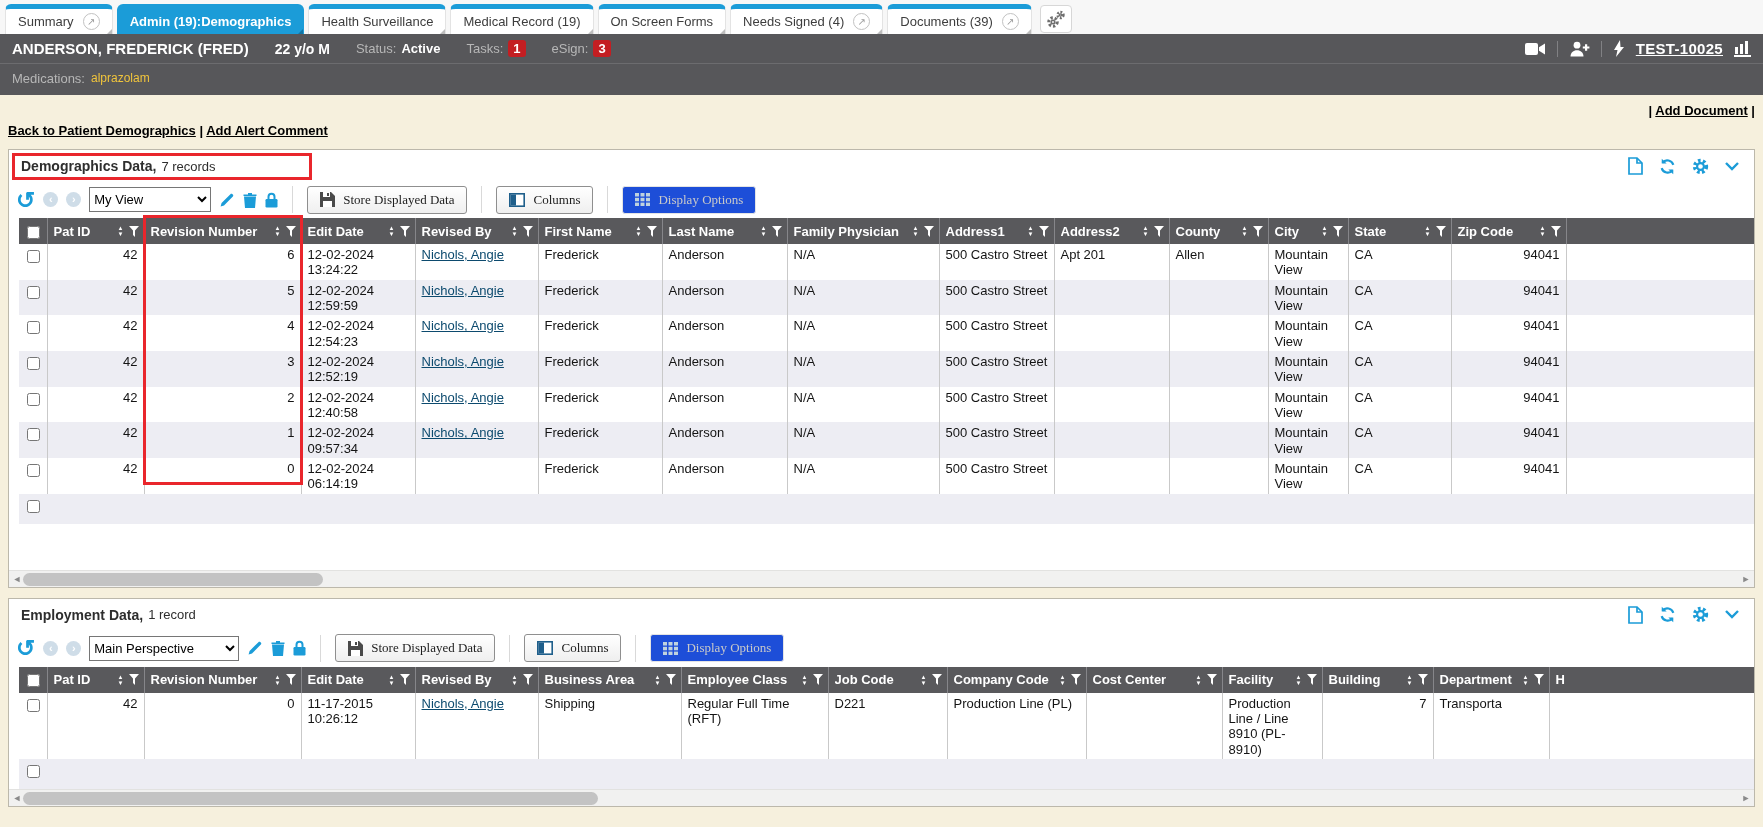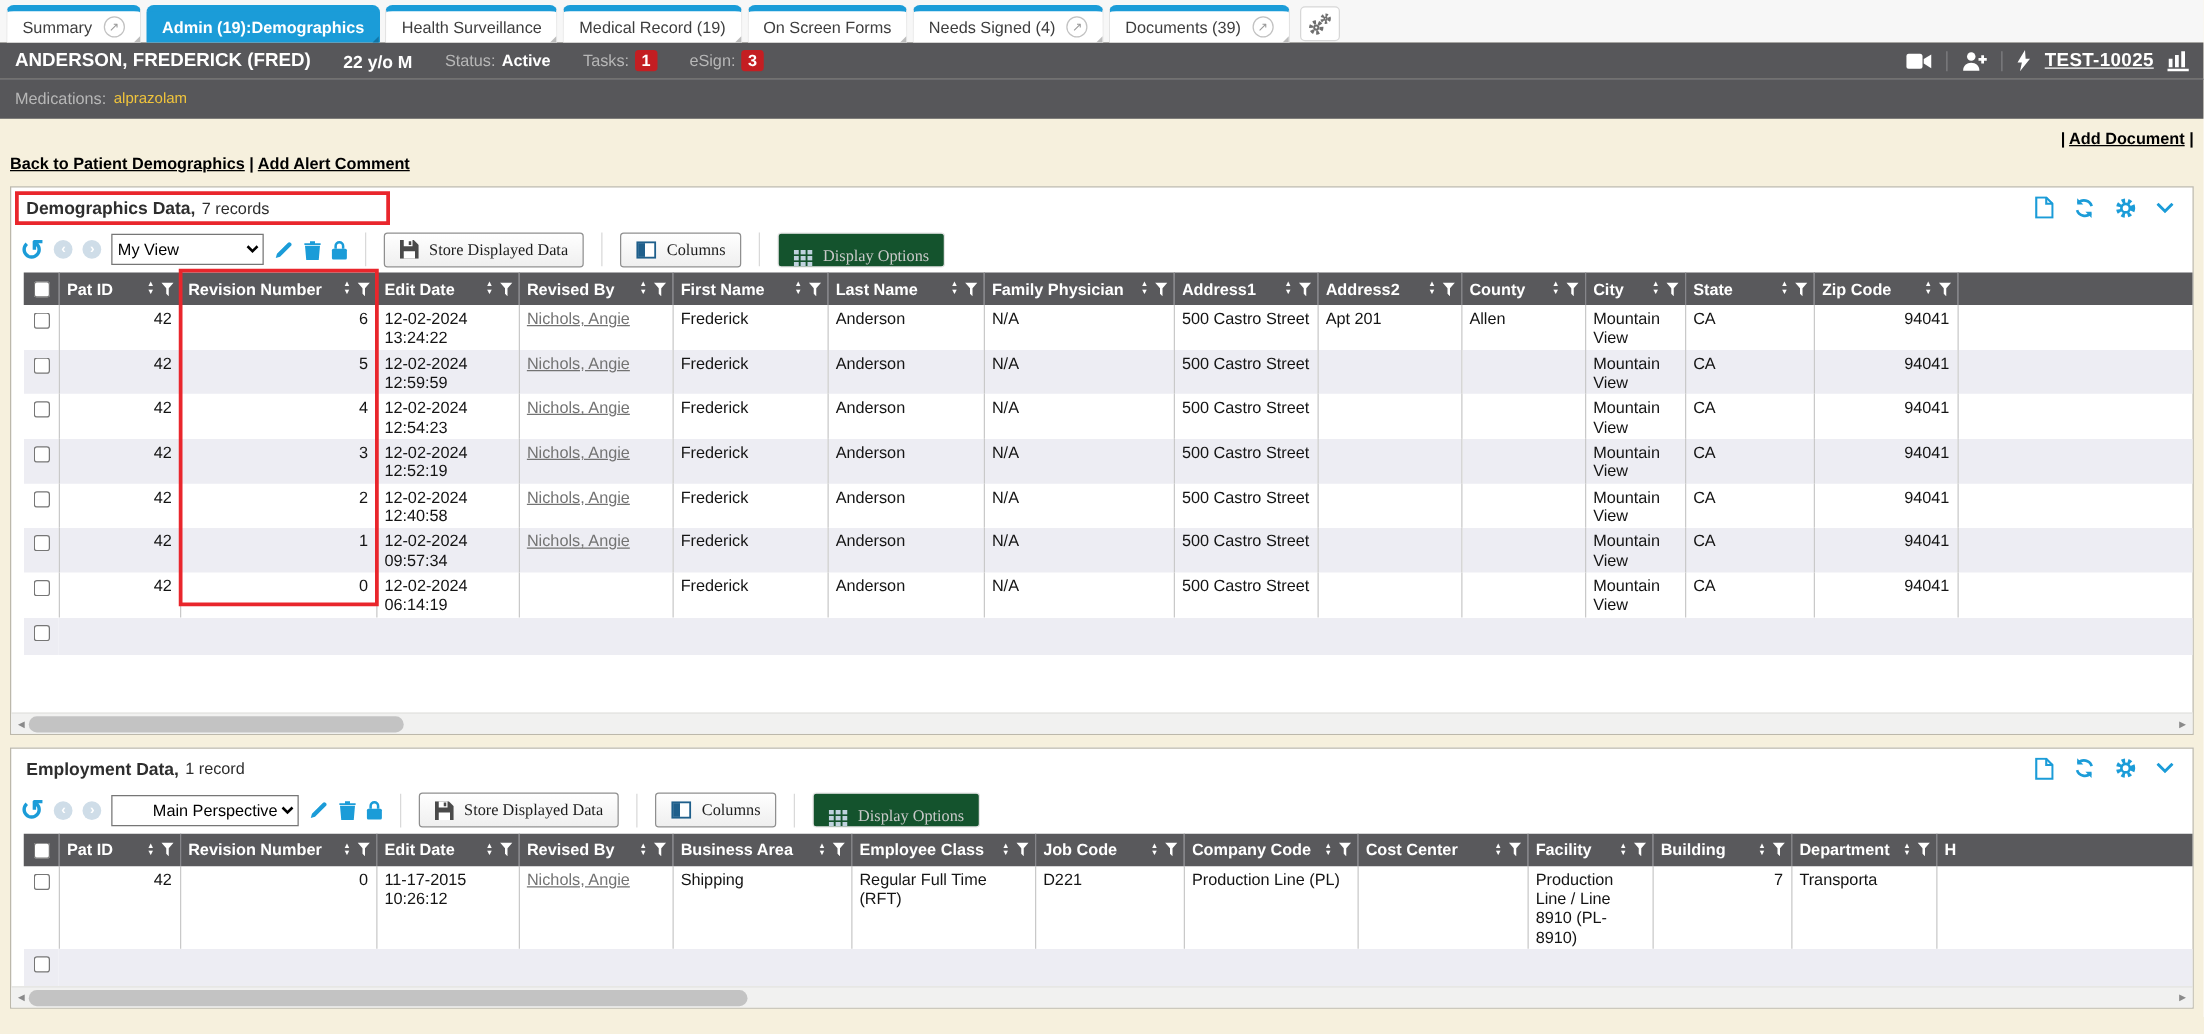--- a/index.html
+++ b/index.html
@@ -58,40 +58,40 @@
   .toolbar { height:37px; display:flex; align-items:center; gap:8px; padding:0 7px; }
   .undo-btn { color:#1b9cd8; font-size:23px; font-weight:bold; line-height:20px; cursor:pointer; }
   .navcirc { width:15px; height:15px; border-radius:50%; background:#cfdde8; color:#fff; font-size:11px;
              line-height:14px; text-align:center; font-weight:bold; }
   .toolbar select { height:25px; font-size:13px; border:1px solid #767676; background:#fff; min-width:122px; }
   .tb-icon { display:flex; cursor:pointer; }
   .tb-divider { width:1px; height:27px; background:#d9d9d9; margin:0 6px; }
   .btn { display:inline-flex; align-items:center; gap:8px; height:28px; padding:0 12px;
          background:linear-gradient(#ffffff,#efefef); border:1px solid #8f8f8f; border-radius:3px;
          font-size:13px; color:#1d1d1d; cursor:pointer; font-family:Liberation Serif, serif; }
-  .btn-disabled { color:#c9c9c9; border-color:#e4e4e4; background:#14532d; cursor:default;align-items:flex-end; }
+  .btn-disabled { color:#c9c9c9; border-color:#e4e4e4; background:#1d4ed8; cursor:default; }
 
   
   .table-wrap { position:relative;margin-left:10px; }
   .grid { width:100%; border-collapse:collapse; table-layout:fixed; }
   .grid th { background:#59595c; height:26px; padding:0; border-left:1px solid #86868a; }
   .grid th.cb { border-left:none; }
   .hwrap { display:flex; align-items:center; gap:5px; padding:0 5px 0 6px; }
   .hlabel { flex:1; color:#fff; font-size:13px; font-weight:bold; text-align:left; white-space:nowrap; overflow:hidden; }
   .sort { font-size:6px; line-height:6px; color:#fff; text-align:center; cursor:pointer; }
   .grid td { font-size:13px; color:#141414; padding:3px 6px 2px; border-left:1px solid #c9c9c9;
              vertical-align:top; white-space:pre-line; line-height:1.18; overflow:hidden; }
   .grid td.cb, .grid th.cb { text-align:center; padding:3px 0 0; }
   .grid td.cb { border-left:none; }
   .grid tr.alt { background:#ededf3; }
   .grid-demographics tbody tr.data { height:34px; }
   .grid-employment tbody tr.data { height:62px; }
   .tr-empty { height:30px; }
   .tr-empty td { border-left:none !important; }
-  .glink { color:#737373; text-decoration:underline; }
+  .glink { color:#0c4a6e; text-decoration:underline; }
   .ann-col { position:absolute; left:124px; top:-3px; width:160px; height:270px; border:3px solid #e9262c;
              pointer-events:none; z-index:5; }
   .spacer-demo { height:46px; }
   .hscroll { height:17px; background:#f1f1f0; border-top:1px solid #e2e2e0; position:relative; }
   .hs-arrow { position:absolute; top:0; width:16px; text-align:center; font-size:9px; color:#8a8a8a; line-height:17px; cursor:pointer; }
   .hs-left { left:0; } .hs-right { right:0; }
   .hs-thumb { position:absolute; top:2px; height:13px; border-radius:7px; background:#c3c3c3; cursor:pointer; }
 </style>
 </head>
 <body>
@@ -649,21 +649,21 @@
                 <path d="M1 1l6 6 6-6" stroke="#1b9cd8" stroke-width="2.4" fill="none"></path>
               </svg>
           </span>
         </div>
       </div>
 
       <div class="toolbar">
         <span class="undo-btn">↺</span>
         <span class="navcirc">‹</span>
         <span class="navcirc">›</span>
-        <select style="min-width:150px;padding-left:28px;"><option>Main Perspective</option></select>
+        <select style="min-width:150px;"><option>Main Perspective</option></select>
         <span class="tb-icon">
           <svg width="16" height="16" viewBox="0 0 15 15">
               <path fill="#1b9cd8" d="M1.5 13.5l.9-3.2 8.3-8.3c.5-.5 1.4-.5 1.9 0l.4.4c.5.5.5 1.4 0 1.9l-8.3 8.3z"></path>
             </svg>
         </span>
         <span class="tb-icon">
           <svg width="14" height="16" viewBox="0 0 14 16">
               <path fill="#1b9cd8" d="M1 4.5h12L12 16H2zM5 1h4v1.6h4.5V4H.5V2.6H5z"></path>
             </svg>
         </span>

